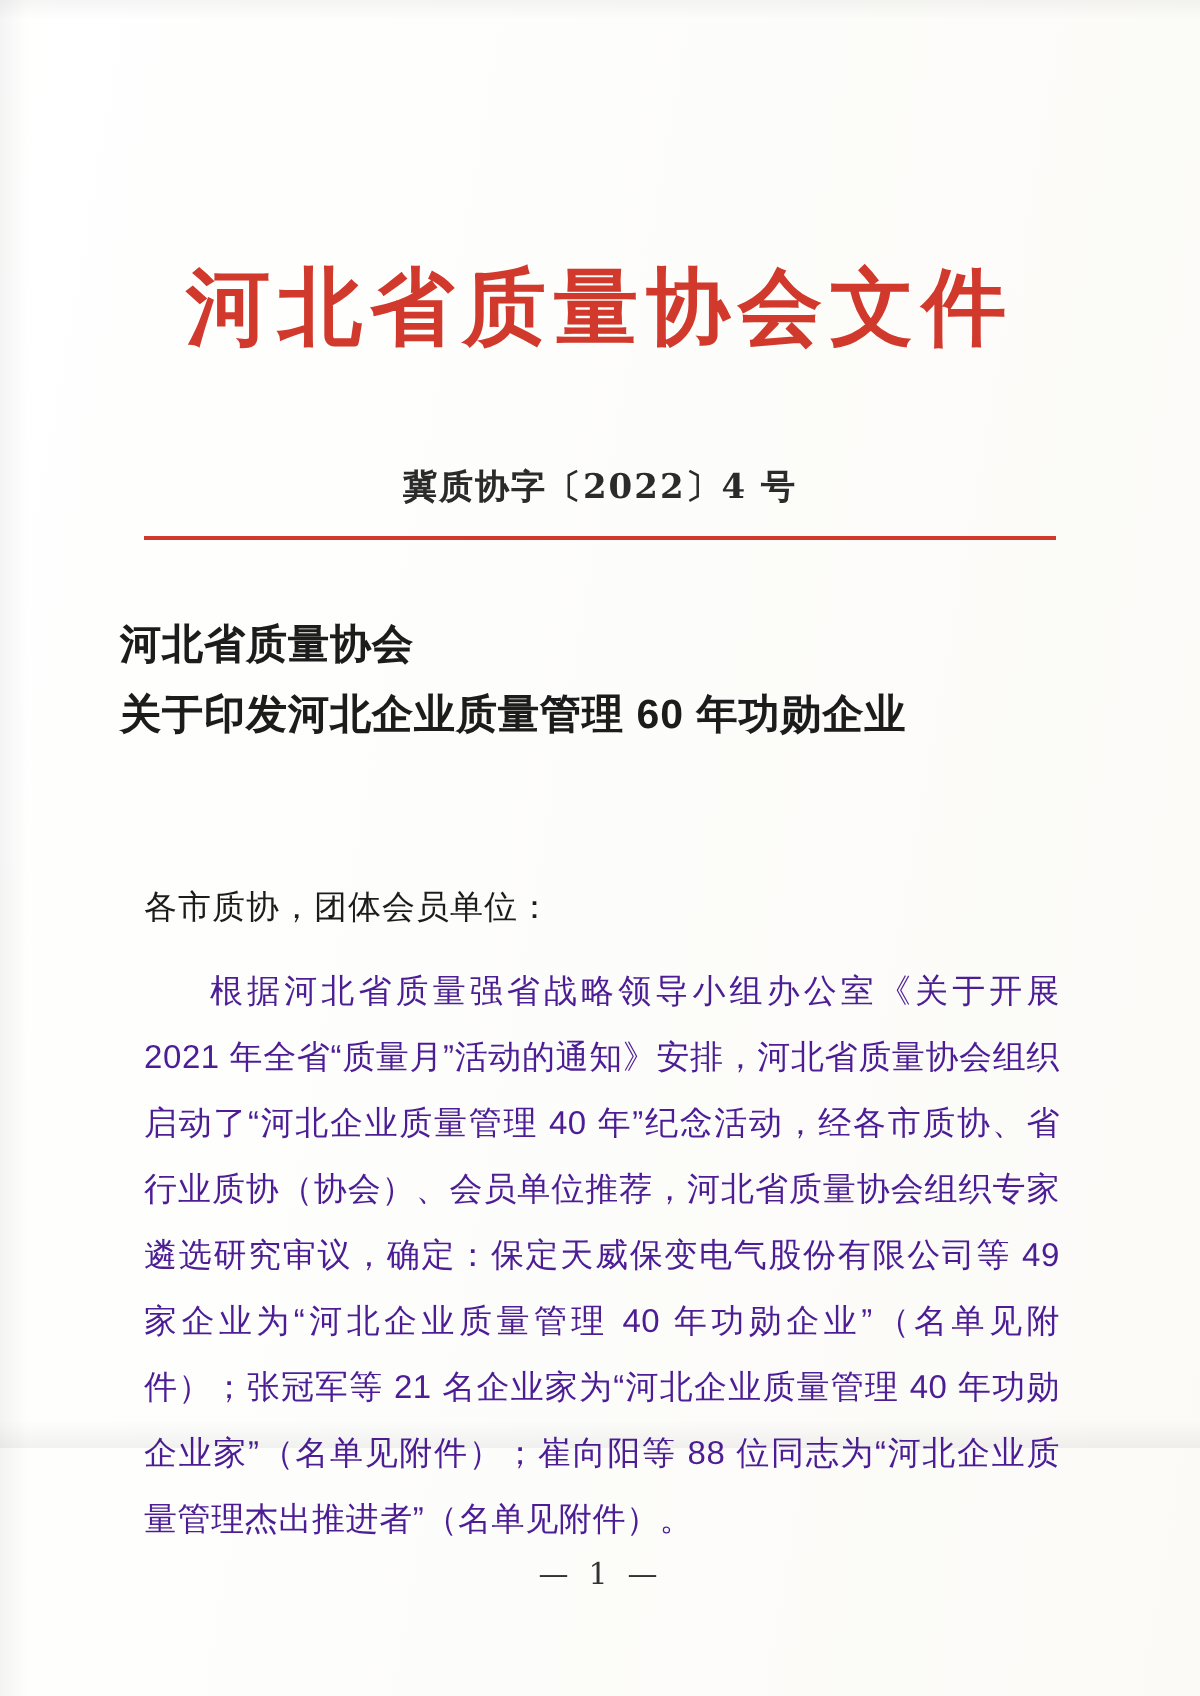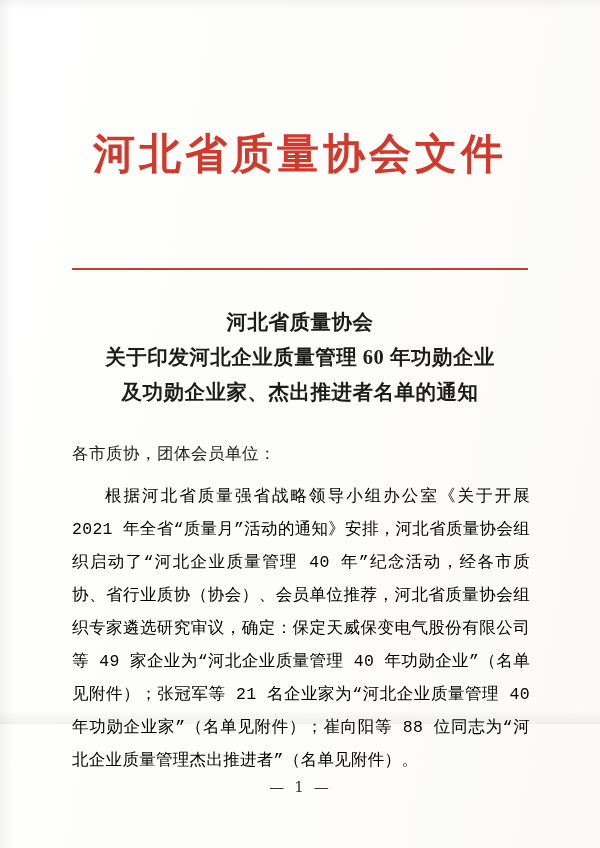--- a/index.html
+++ b/index.html
@@ -64,26 +64,25 @@
     left: 72px;
     width: 456px;
     height: 2px;
     background: #d1392c;
   }
   .headline {
     position: absolute;
     top: 305px;
     left: 60px;
     width: 480px;
-    text-align: center;
     color: #1c1c1c;
     font-weight: 700;
     font-size: 20.5px;
     line-height: 35px;
-    font-family: Liberation Serif, serif;
+    font-family: Liberation Sans, sans-serif;
     letter-spacing: 0.5px;
   }
   .headline div {
     white-space: nowrap;
   }
   .salutation {
     position: absolute;
     top: 443px;
     left: 72px;
     font-size: 16.5px;
@@ -91,24 +90,24 @@
     font-family: Liberation Serif, serif;
     letter-spacing: 0.5px;
   }
   .body-text {
     position: absolute;
     top: 480px;
     left: 72px;
     width: 458px;
     font-size: 16.5px;
     line-height: 33px;
-    color: #000000;
+    color: #4c1d95;
     text-align: justify;
     text-justify: inter-ideograph;
-    font-family: Liberation Mono, monospace;
+    font-family: Liberation Sans, sans-serif;
     letter-spacing: 0.3px;
     text-indent: 0;
   }
   .body-text p {
     margin: 0;
     text-indent: 2em;
   }
   .page-number {
     position: absolute;
     top: 778px;
@@ -154,27 +153,27 @@
   }
 </style>
 </head>
 <body>
 
 <div class="page">
   <div class="content">
 
     <div class="doc-title">河北省质量协会文件</div>
 
+    <div class="doc-number">冀质协字〔2022〕4 号</div>
 
     <div class="red-rule"></div>
 
     <div class="headline">
       <div>河北省质量协会</div>
       <div>关于印发河北企业质量管理 60 年功勋企业</div>
-      <div>及功勋企业家、杰出推进者名单的通知</div>
     </div>
 
     <div class="salutation">各市质协，团体会员单位：</div>
 
     <div class="body-text">
       <p>根据河北省质量强省战略领导小组办公室《关于开展 2021 年全省“质量月”活动的通知》安排，河北省质量协会组织启动了“河北企业质量管理 40 年”纪念活动，经各市质协、省行业质协（协会）、会员单位推荐，河北省质量协会组织专家遴选研究审议，确定：保定天威保变电气股份有限公司等 49 家企业为“河北企业质量管理 40 年功勋企业”（名单见附件）；张冠军等 21 名企业家为“河北企业质量管理 40 年功勋企业家”（名单见附件）；崔向阳等 88 位同志为“河北企业质量管理杰出推进者”（名单见附件）。</p>
     </div>
 
     <div class="page-number">
       <span class="dash-left">—</span><span>1</span><span class="dash-right">—</span>

